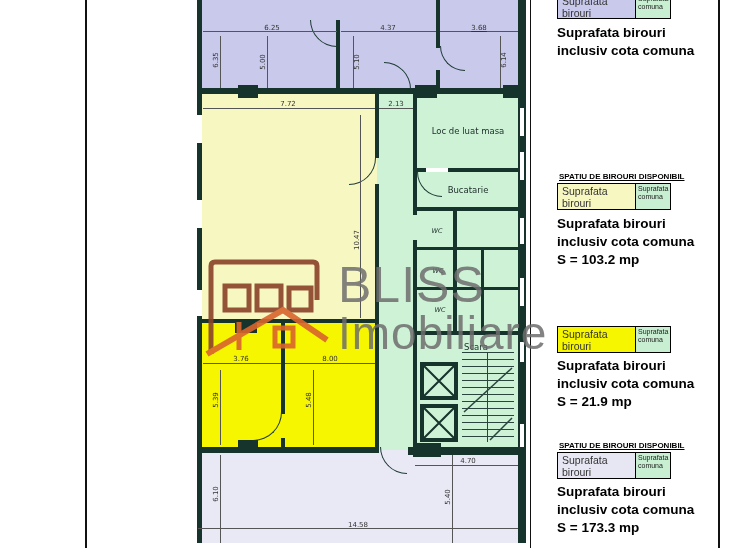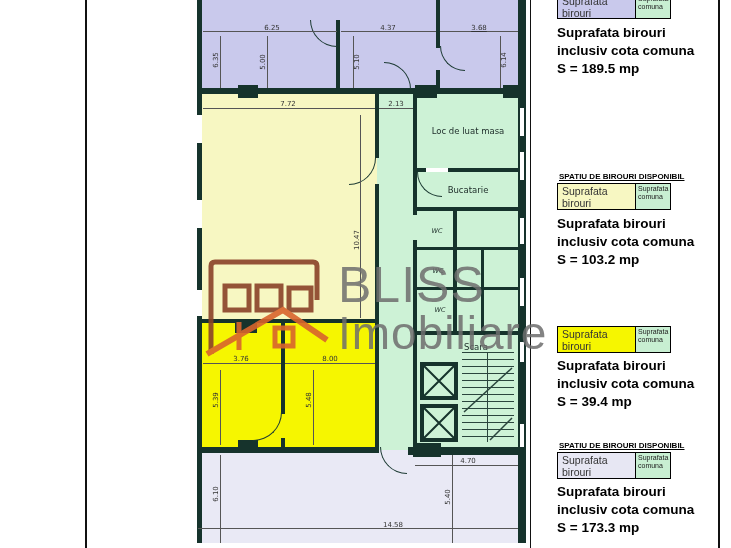--- a/index.html
+++ b/index.html
@@ -159,21 +159,21 @@
     <div class="dimtext" style="left:288px;top:104px;">7.72</div>
     <div class="dimtext" style="left:396px;top:104px;">2.13</div>
     <div class="dimtext vert" style="left:357px;top:240px;">10.47</div>
     <div class="dimtext" style="left:241px;top:359px;">3.76</div>
     <div class="dimtext" style="left:330px;top:359px;">8.00</div>
     <div class="dimtext vert" style="left:216px;top:400px;">5.39</div>
     <div class="dimtext vert" style="left:309px;top:400px;">5.48</div>
     <div class="dimtext" style="left:468px;top:461px;">4.70</div>
     <div class="dimtext vert" style="left:448px;top:497px;">5.40</div>
     <div class="dimtext vert" style="left:216px;top:494px;">6.10</div>
-    <div class="dimtext" style="left:358px;top:525px;margin-left:35px;">14.58</div>
+    <div class="dimtext" style="left:358px;top:525px;">14.58</div>
   </div>
 
   <div class="abs" style="left:0;top:0;width:731px;height:548px;pointer-events:none;margin-top:36px;">
     <svg class="abs" style="left:205px;top:222px;opacity:.9;" width="125" height="102" viewBox="0 0 125 102">
       <path d="M6 96 L6 8 Q6 4 10 4 L108 4 Q112 4 112 8 L112 42" fill="none" stroke="#8a4228" stroke-width="5"></path>
       <rect x="20" y="28" width="24" height="24" fill="none" stroke="#8a4228" stroke-width="5"></rect>
       <rect x="52" y="28" width="24" height="24" fill="none" stroke="#8a4228" stroke-width="5"></rect>
       <rect x="84" y="30" width="22" height="22" fill="none" stroke="#8a4228" stroke-width="5"></rect>
       <path d="M2 96 L78 52 L122 82" fill="none" stroke="#d9642d" stroke-width="6"></path>
       <rect x="70" y="70" width="18" height="18" fill="none" stroke="#d9642d" stroke-width="5"></rect>
@@ -190,21 +190,20 @@
         <span>Suprafata</span><br>
         <span>birouri</span>
       </div>
       <div class="swatch-common" style="left:96px;top:-9px;height:28px;background:#c8efd2;padding-top:3px;">
         <span>Suprafata</span><br>
         <span>comuna</span>
       </div>
       <div class="legend-big" style="left:17px;top:24px;">
         <div>Suprafata birouri</div>
         <div>inclusiv cota comuna</div>
-        <div>S = 189.5 mp</div>
       </div>
     </div>
 
     <div>
       <div class="legend-heading" style="left:19px;top:172px;">SPATIU DE BIROURI DISPONIBIL</div>
       <div class="swatch-office" style="left: 17px; top: 183px; background-color: rgb(247, 247, 194);">
         <span>Suprafata</span><br>
         <span>birouri</span>
       </div>
       <div class="swatch-common" style="left:96px;top:183px;background:#c8efd2;">
@@ -223,21 +222,21 @@
         <span>Suprafata</span><br>
         <span>birouri</span>
       </div>
       <div class="swatch-common" style="left:96px;top:326px;background:#c8efd2;">
         <span>Suprafata</span><br>
         <span>comuna</span>
       </div>
       <div class="legend-big" style="left:17px;top:357px;">
         <div>Suprafata birouri</div>
         <div>inclusiv cota comuna</div>
-        <div>S = 39.4 mp</div>
+        <div>S = 21.9 mp</div>
       </div>
     </div>
 
     <div>
       <div class="legend-heading" style="left:19px;top:441px;">SPATIU DE BIROURI DISPONIBIL</div>
       <div class="swatch-office" style="left: 17px; top: 452px; background-color: rgb(231, 231, 243);">
         <span>Suprafata</span><br>
         <span>birouri</span>
       </div>
       <div class="swatch-common" style="left:96px;top:452px;background:#c8efd2;">

